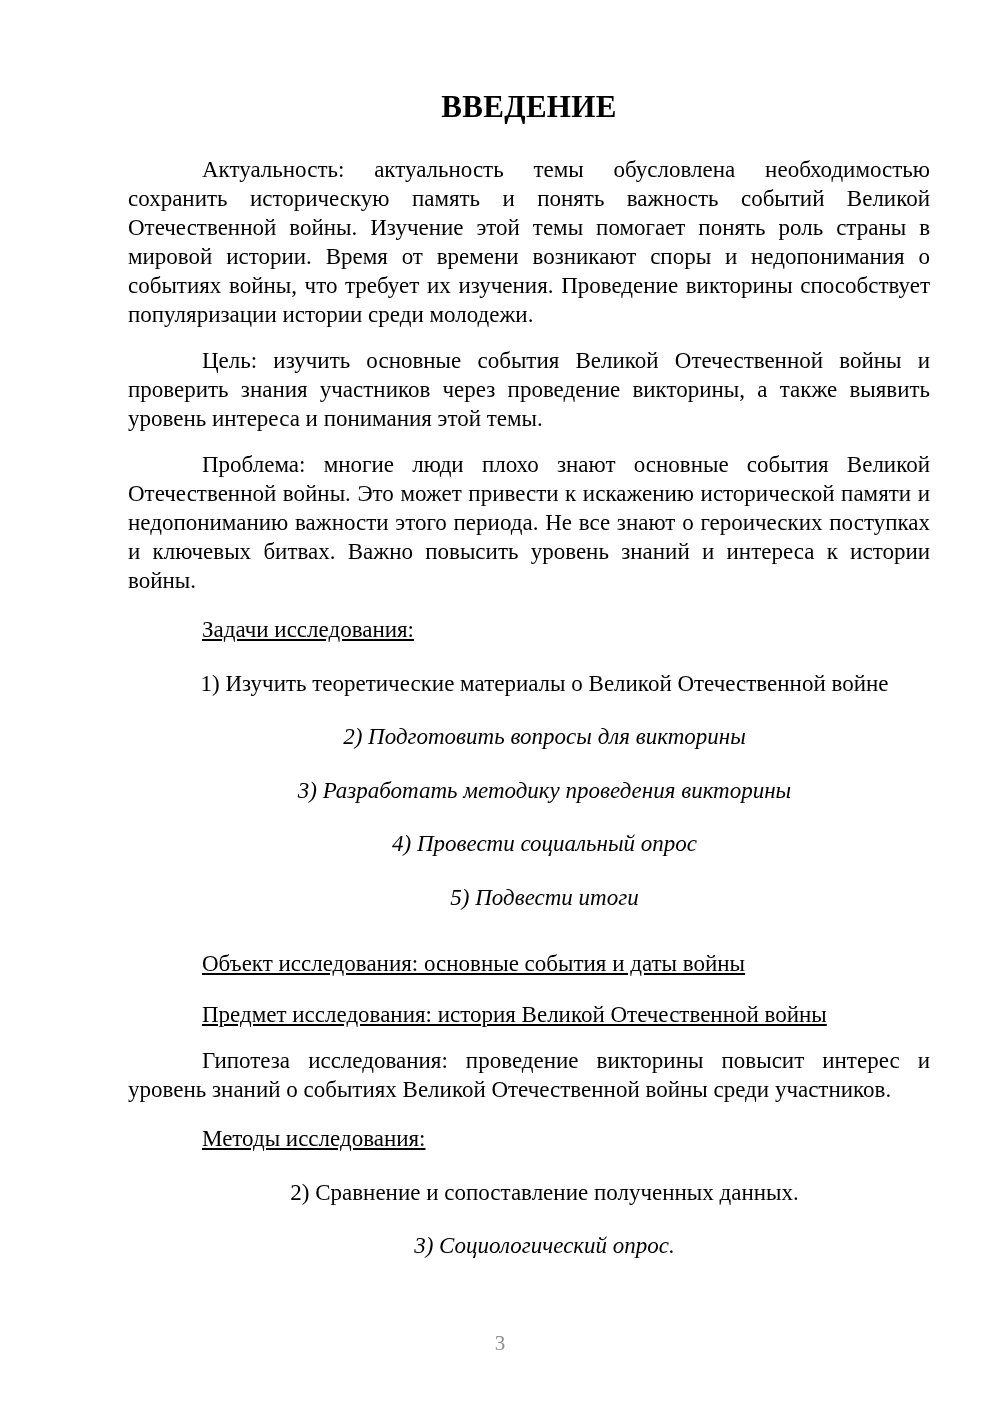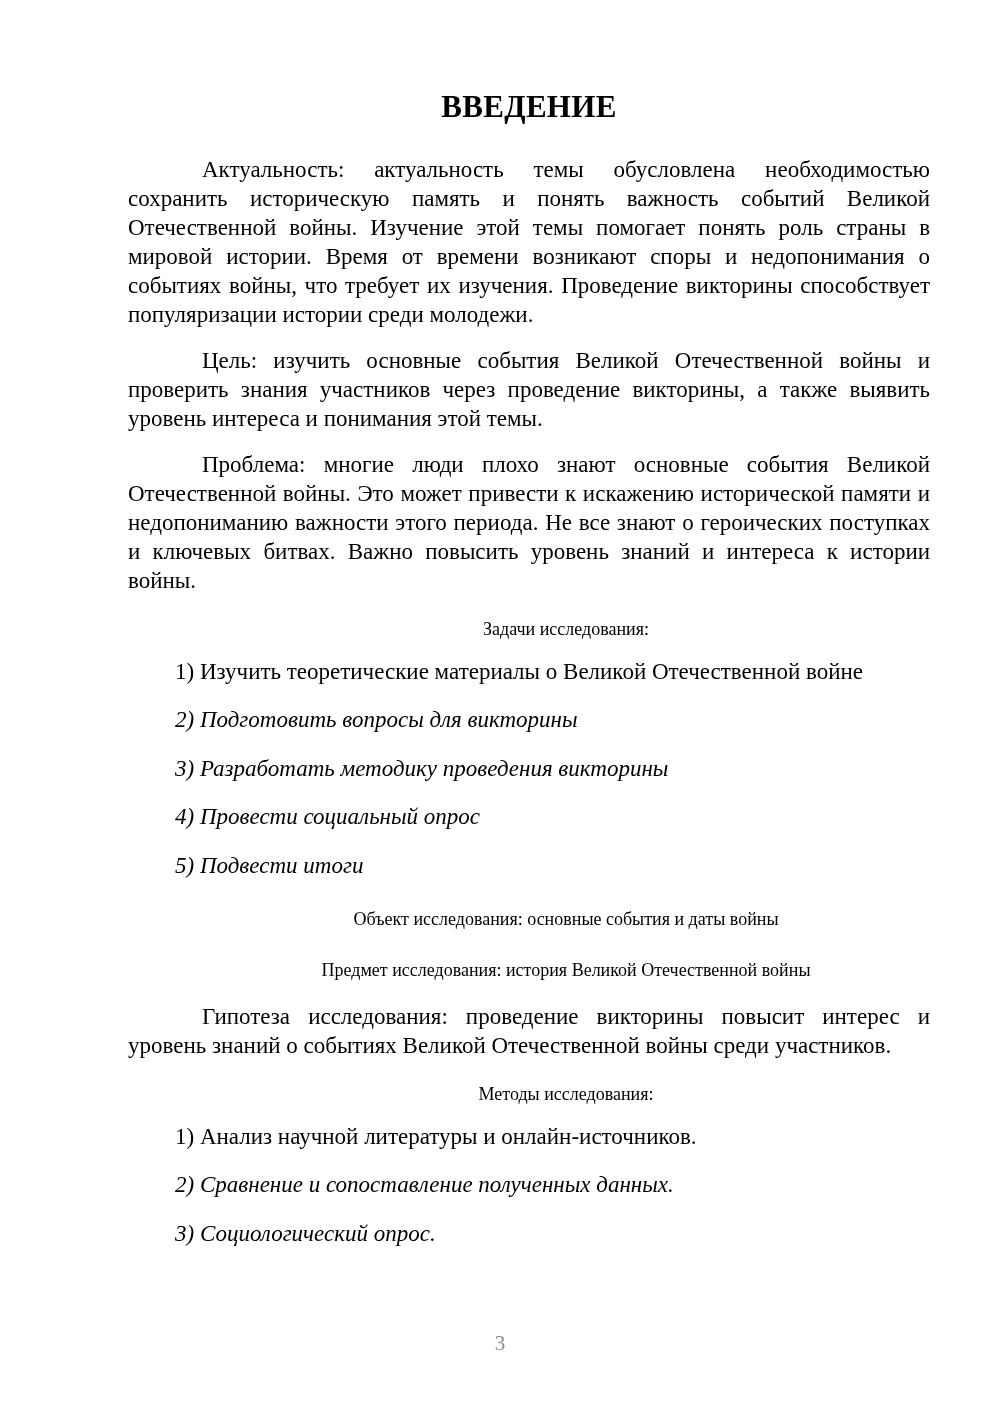--- a/index.html
+++ b/index.html
@@ -38,38 +38,39 @@
     text-align: justify;
     text-indent: 74px;
     text-justify: inter-word;
     hyphens: none;
   }
   p.para + p.para {
     margin-top: 17px;
   }
   p.plain {
     margin: 0;
-    font-size: 18px;
+    font-size: 23px;
     line-height: 37.5px;
-    text-align: center;
+    text-align: left;
     text-indent: 74px;
+    text-decoration: underline;
   }
   ol.numlist {
     list-style: none;
     margin: 0;
     padding: 0;
   }
   ol.numlist li {
     font-size: 23px;
     line-height: 37.5px;
-    margin: 4px;
+    margin: 16px;
     padding: 0 0 0 47px;
     text-indent: -47px;
     margin-left: 47px;
-    text-align: left;
+    text-align: center;
   }
   ol.numlist li + li {
     margin-top: 11px;
     font-style: italic;
   }
   .list-lead {
     margin-bottom: 12px;
   }
   .spacer-sm { height: 13px; }
   .spacer-md { height: 16px; }
@@ -121,21 +122,20 @@
 
     <div class="spacer-sm"></div>
 
     <p class="para">Гипотеза исследования: проведение викторины повысит интерес и уровень знаний о событиях Великой Отечественной войны среди участников.</p>
 
     <div class="spacer-md"></div>
 
     <p class="plain list-lead">Методы исследования:</p>
 
     <ol class="numlist">
-      <li>1) Анализ научной литературы и онлайн-источников.</li>
       <li>2) Сравнение и сопоставление полученных данных.</li>
       <li>3) Социологический опрос.</li>
     </ol>
 
   </div>
 
   <div class="page-number">3</div>
 
 </div>
 

